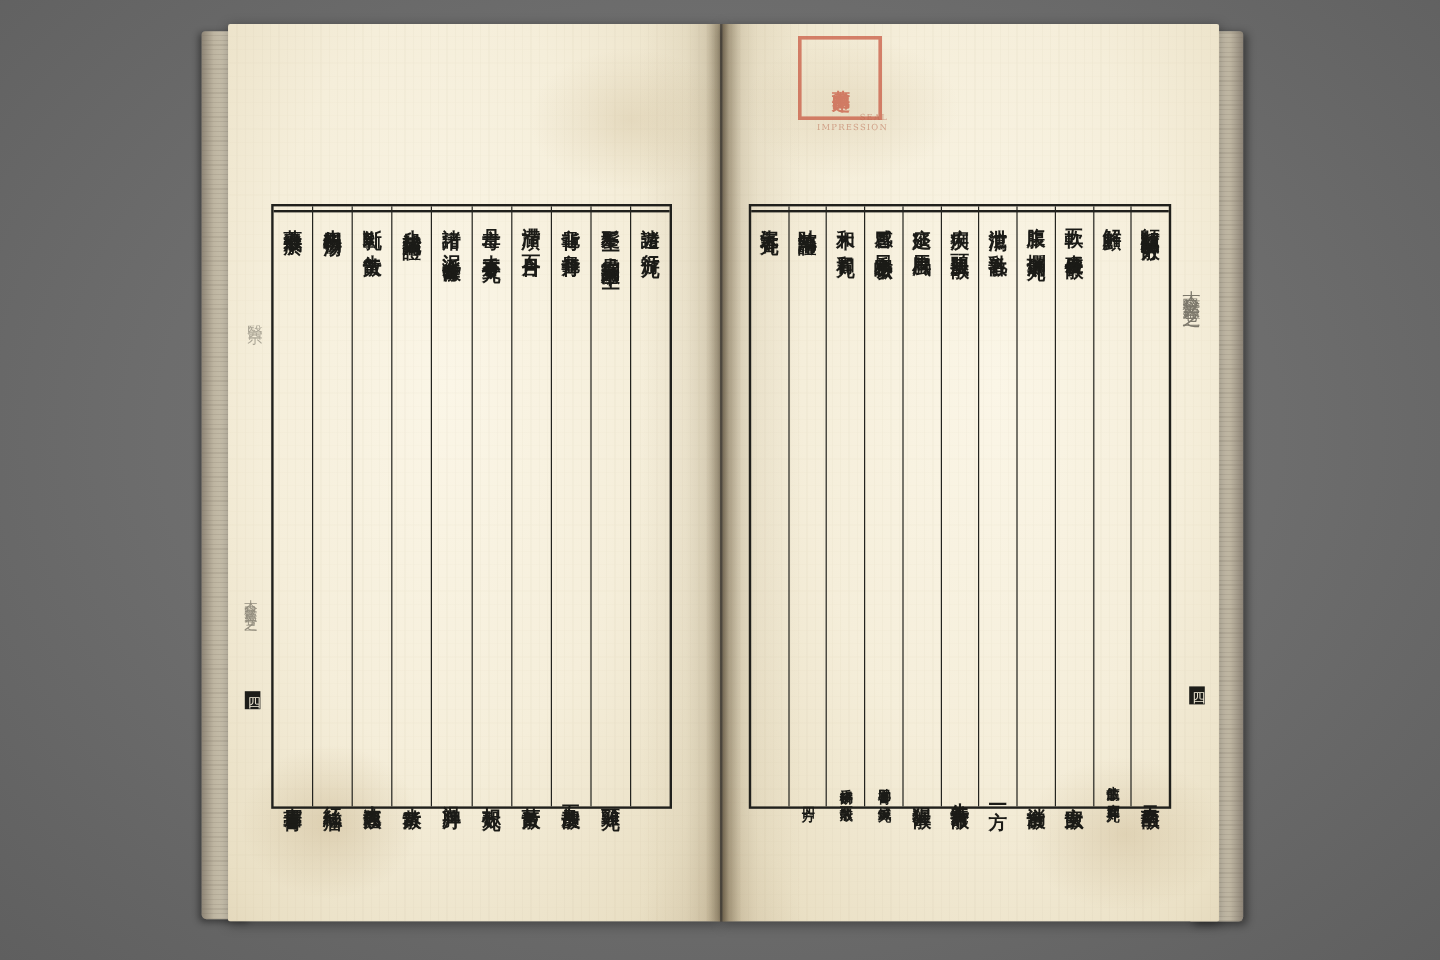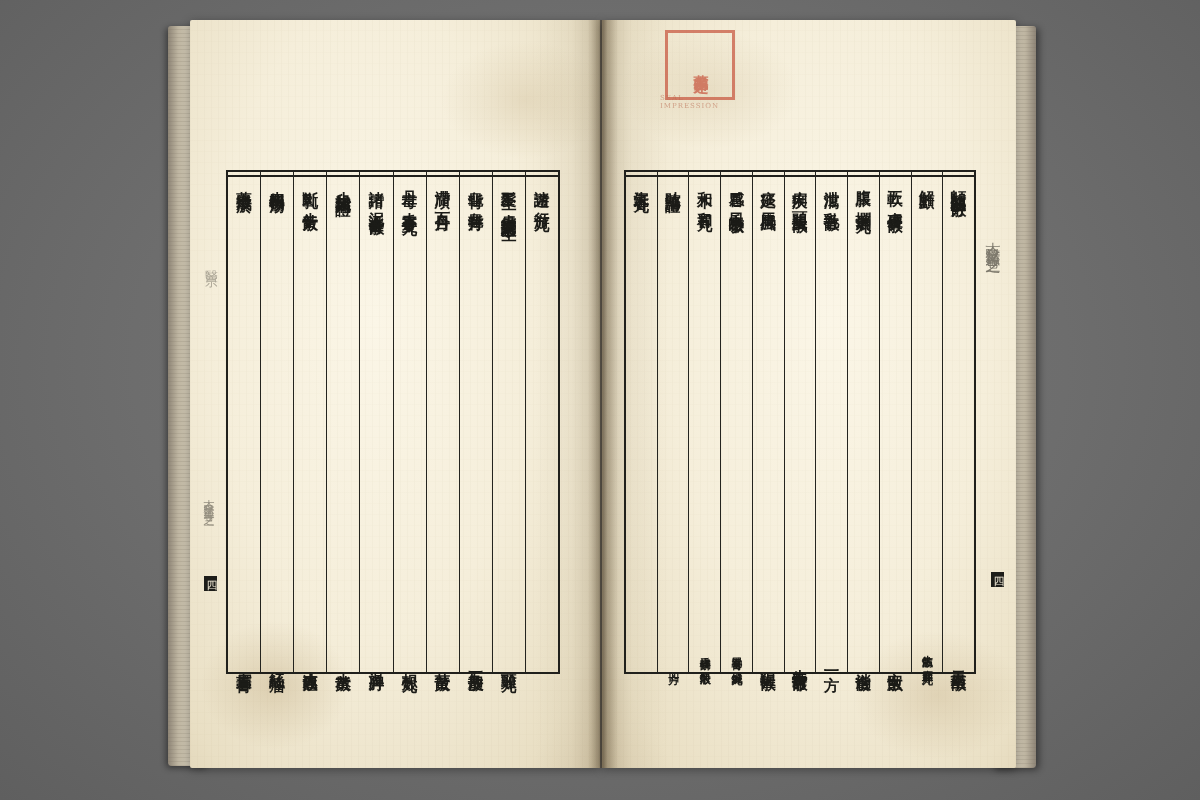--- a/index.html
+++ b/index.html
@@ -88,21 +88,21 @@
     color:#35322a;opacity:.75;font-size:13px;letter-spacing:3px;}
   .margin-faint{opacity:.38;}
 
   
   .seal{position:absolute;left:497px;top:22px;width:64px;height:64px;
     border:3px solid #c8563f;opacity:.72;color:#c8563f;
     font-size:15px;letter-spacing:1px;line-height:1.05;
     writing-mode:vertical-rl;text-orientation:upright;
     display:flex;align-items:center;justify-content:center;
     font-weight:700;}
-  .seal-caption{position:absolute;left:492px;top:86px;width:80px;text-align:left;
+  .seal-caption{position:absolute;left:492px;top:86px;width:80px;text-align:right;
     color:#b9694f;opacity:.55;font-size:7px;letter-spacing:1px;}
 
   
   .fold-mark{position:absolute;color:#1d1d19;writing-mode:vertical-rl;text-orientation:upright;font-size:12px;letter-spacing:2px;}
   .blackblock{position:absolute;width:13px;height:15px;background:#1d1d19;}
 </style>
 </head>
 <body>
 
 <div id="stage">

